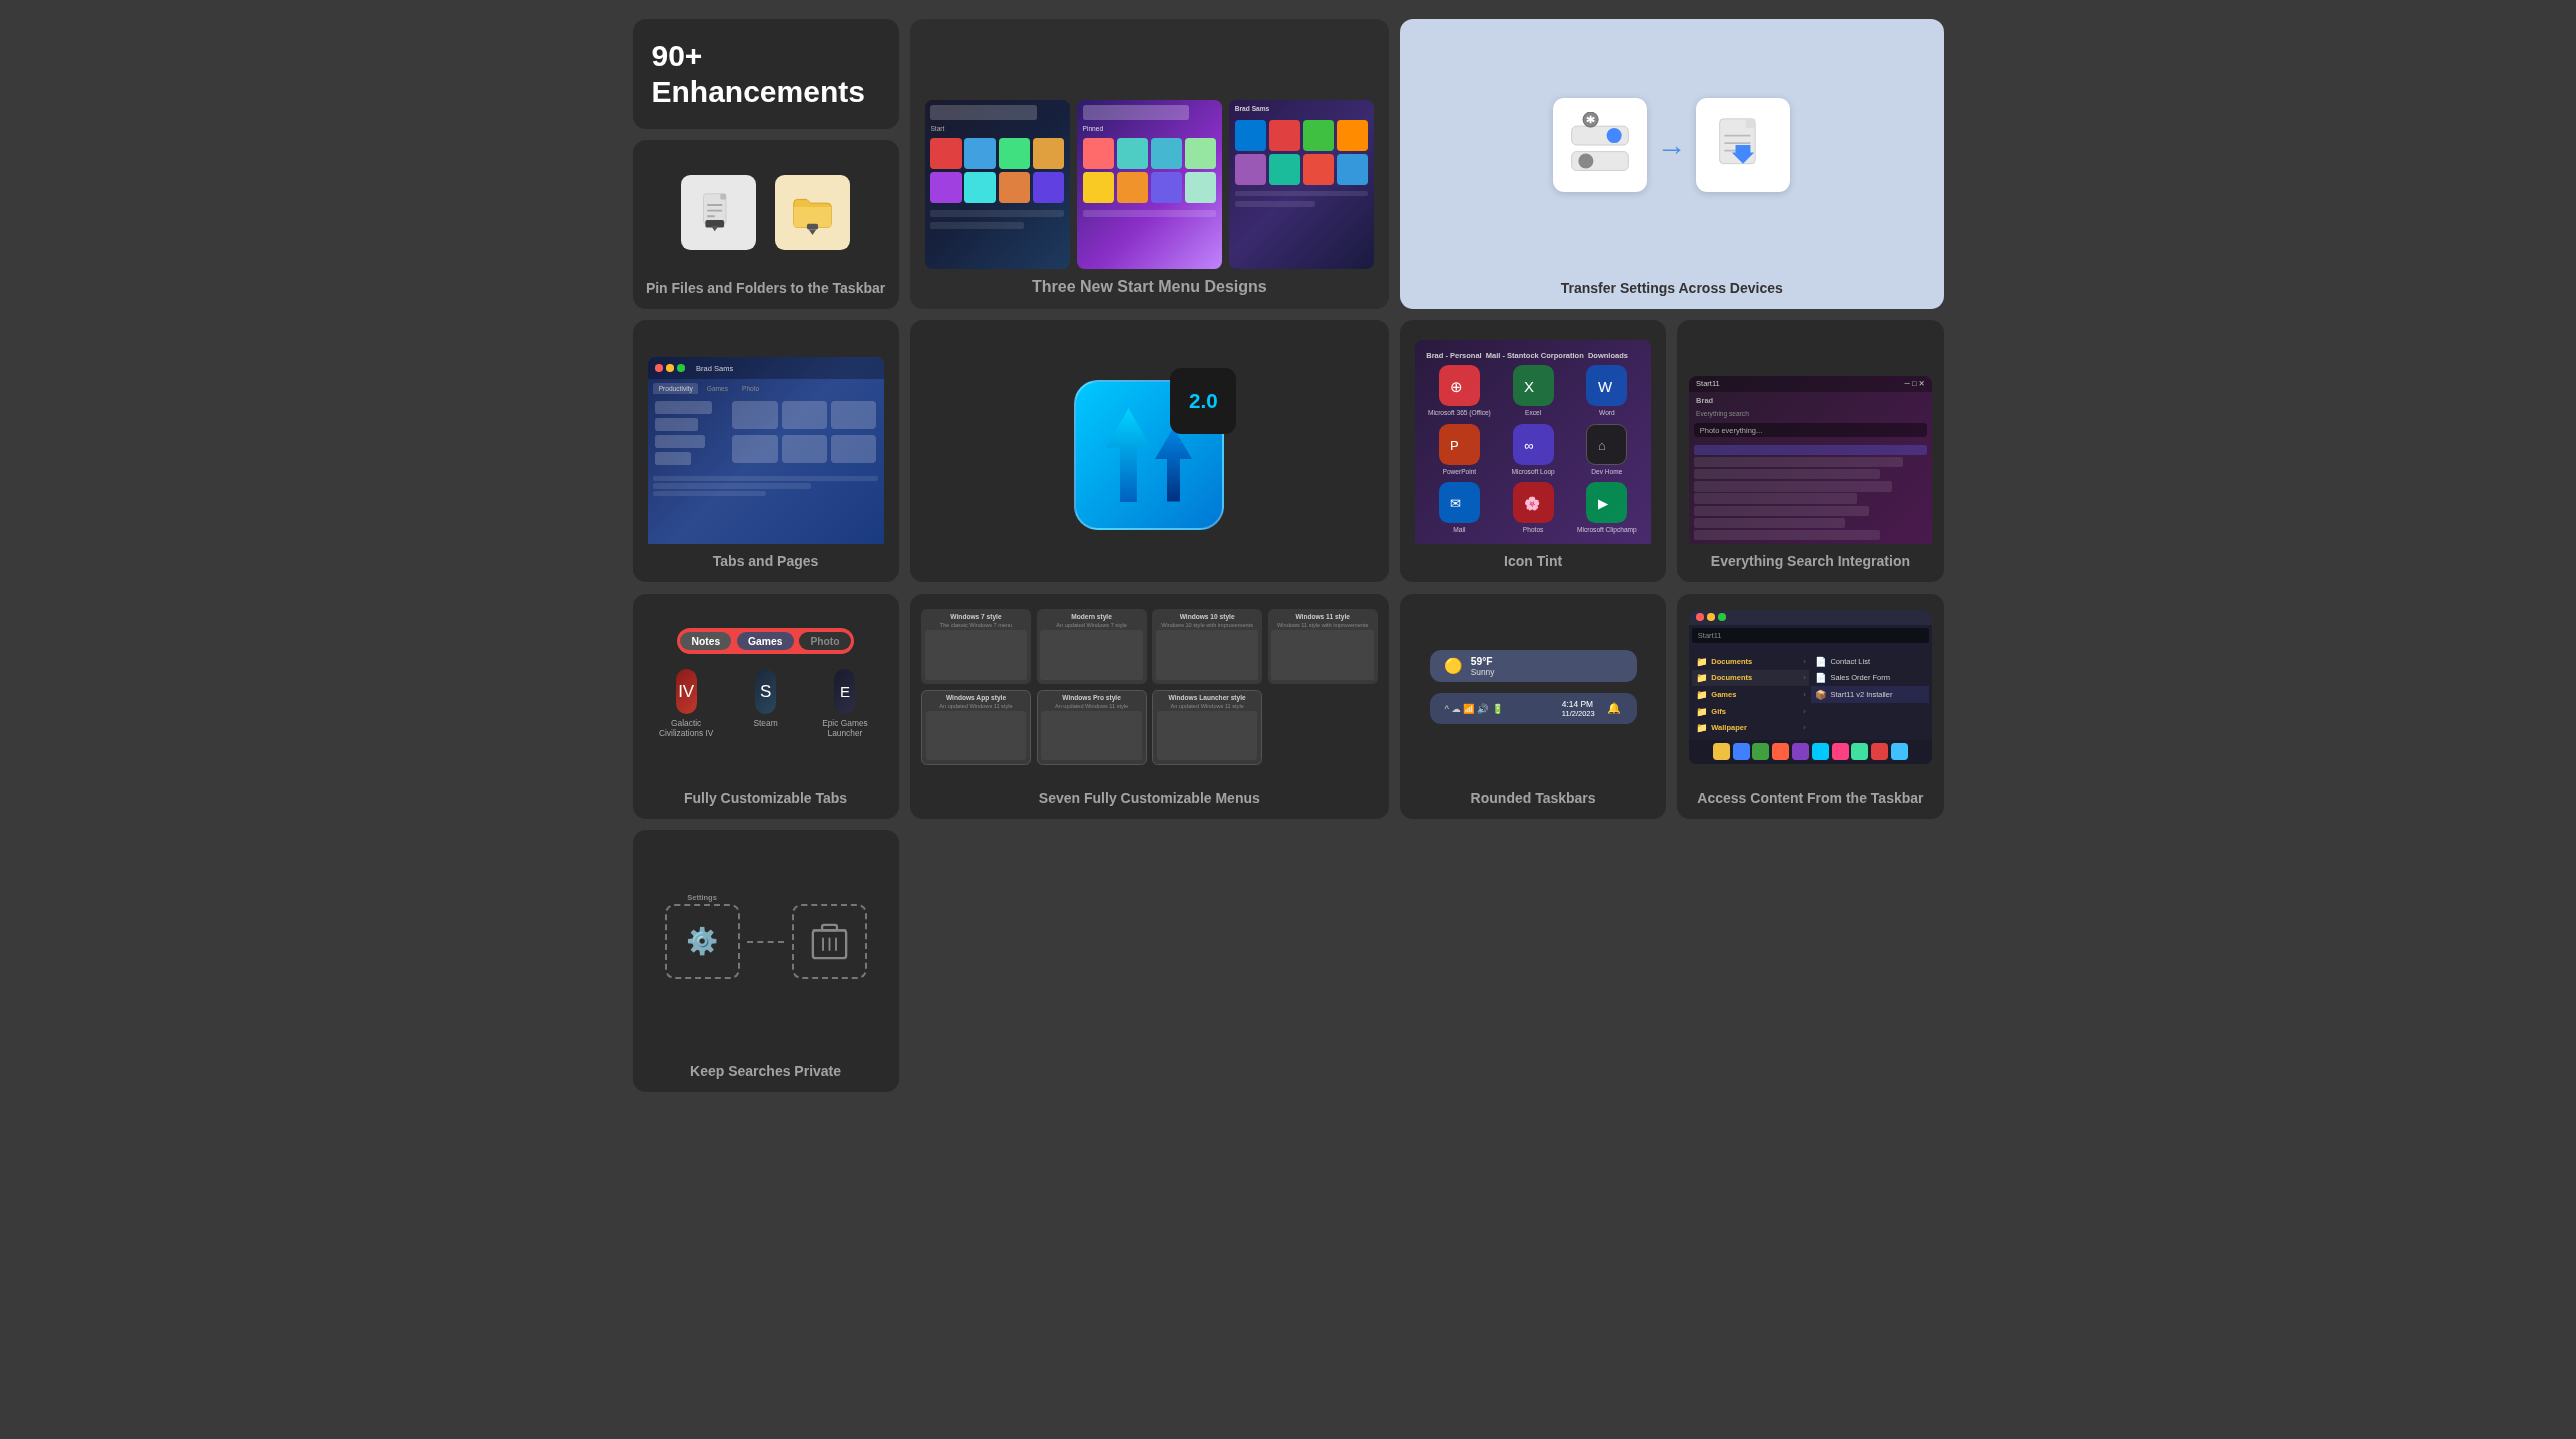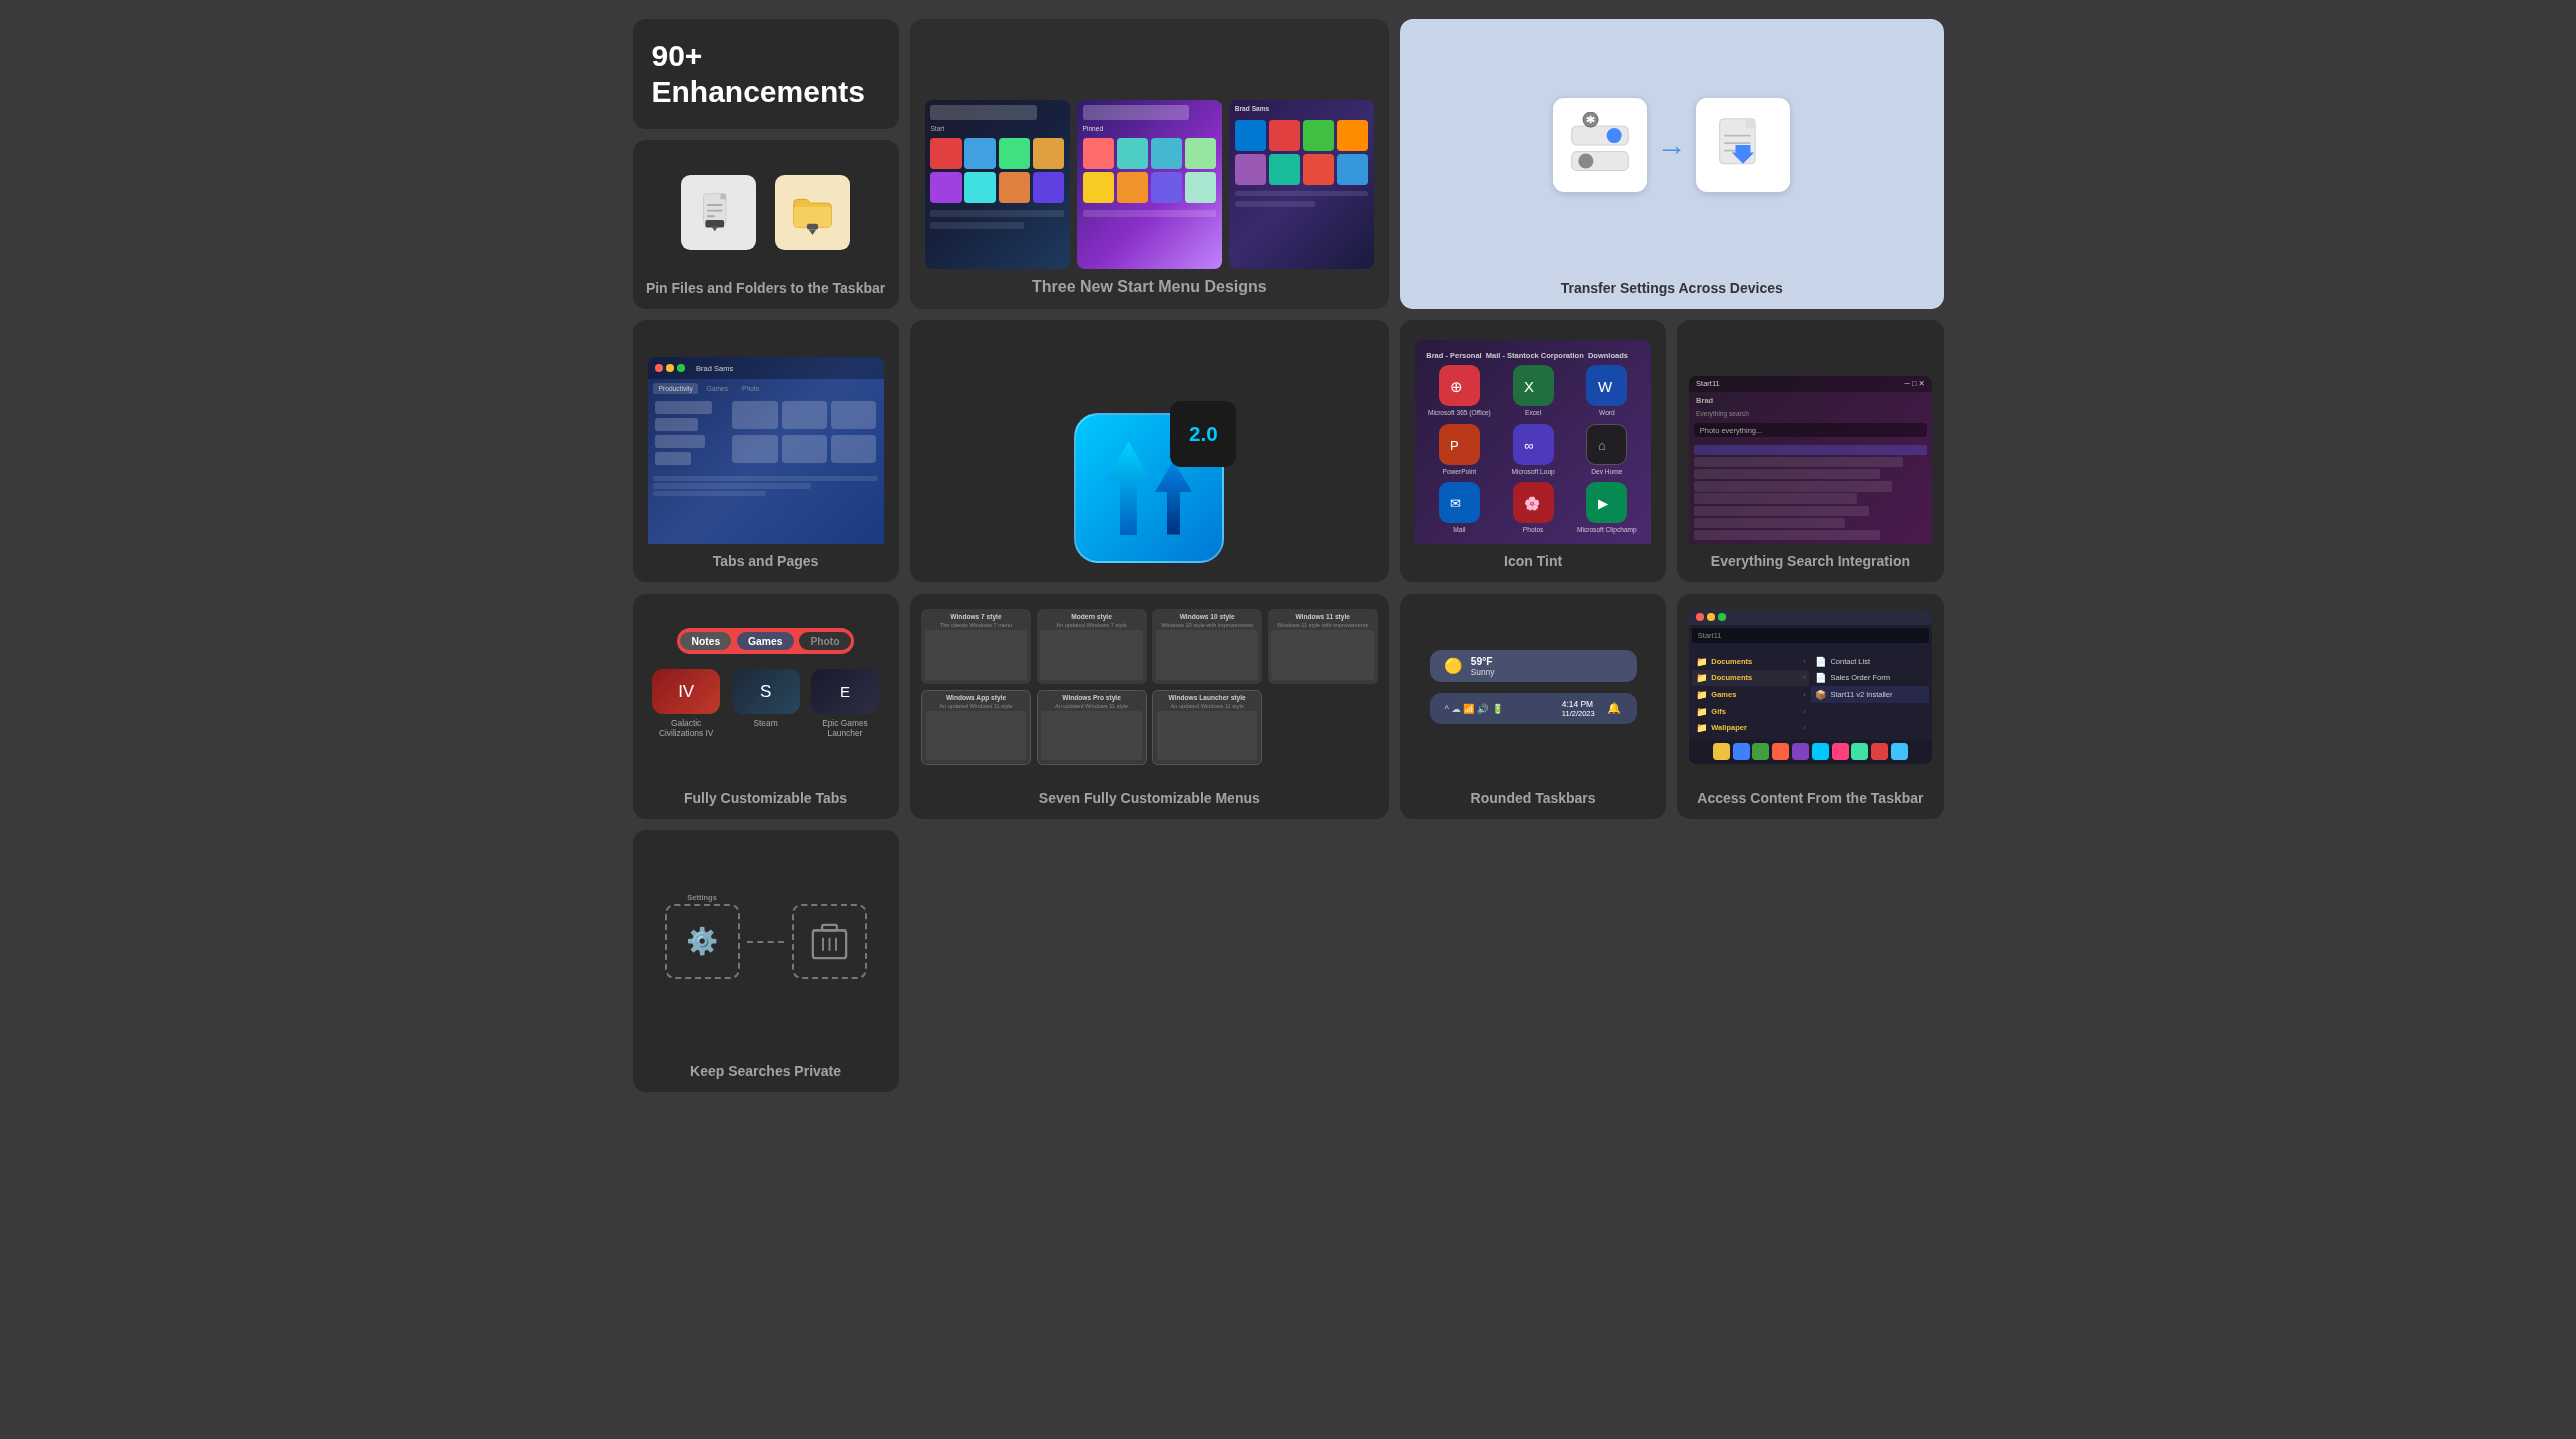--- a/index.html
+++ b/index.html
@@ -158,21 +158,21 @@
     .keep-private-illustration {
       flex: 1;
       display: flex;
       align-items: center;
       justify-content: center;
       padding: 19px;
     }
     .v2-illustration {
       flex: 1;
       display: flex;
-      align-items: flex-end;
+      align-items: center;
       justify-content: center;
       padding: 19px;
       position: relative;
       margin-top: 8px;
     }
     .v2-logo {
       width: 150px;
       height: 150px;
       background: linear-gradient(135deg, #00c8ff 0%, #0078d4 100%);
       border-radius: 26px;
@@ -255,21 +255,21 @@
       width: 100%;
       padding: 7.5px;
     }
     .app-item {
       display: flex;
       flex-direction: column;
       align-items: center;
       gap: 3.7px;
     }
     .app-circle {
-      width: 68px;
+      width: 21px;
       height: 45px;
       border-radius: 11.2px;
       display: flex;
       align-items: center;
       justify-content: center;
       font-size: 20.6px;
     }
     .app-name { font-size: 8.4px; color: #aaa; text-align: center; }
 
     .menus-illustration {

